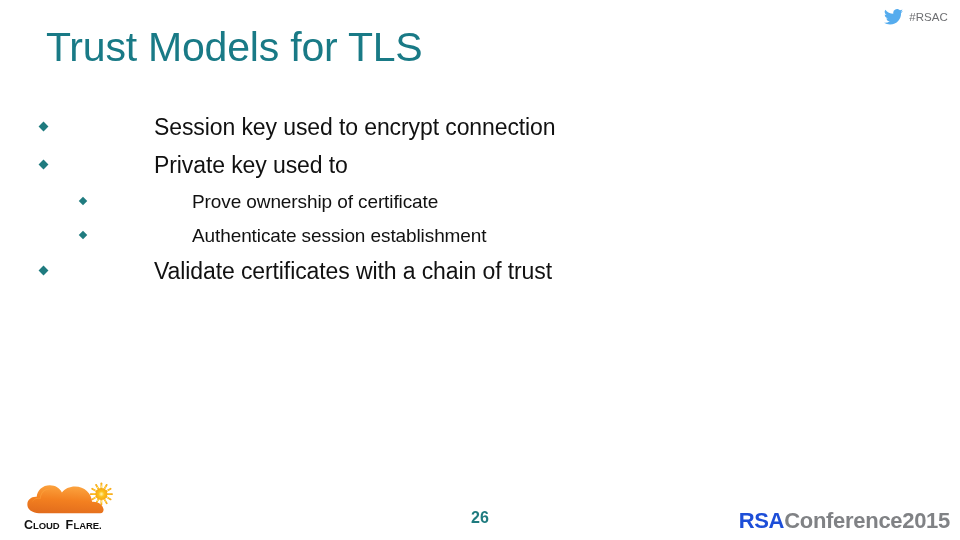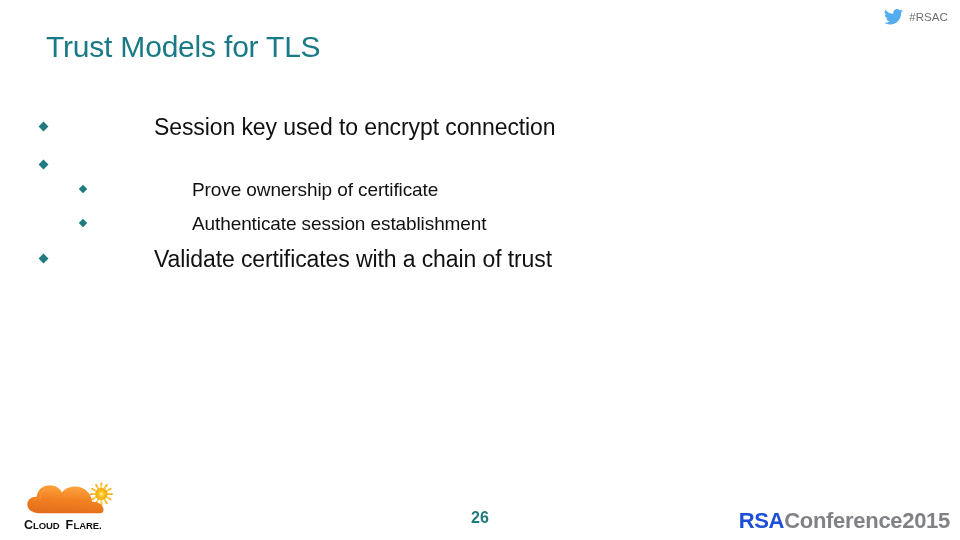--- a/index.html
+++ b/index.html
@@ -39,21 +39,21 @@
     color: #6d6e71;
     letter-spacing: 0.1px;
     font-family: "Liberation Sans", sans-serif;
   }
 
   
   .slide-title {
     position: absolute;
     left: 46px;
     top: 27px;
-    font-size: 30px;
+    font-size: 41px;
     line-height: 40px;
     color: #197a86;
     font-weight: normal;
     letter-spacing: -0.2px;
     white-space: nowrap;
   }
 
   
   .body-list {
     position: absolute;
@@ -182,20 +182,21 @@
 
     <div class="bullet-row level-1">
       <span class="diamond"></span>
       <span class="bullet-gap-1"></span>
       <span class="bullet-text">Session key used to encrypt connection</span>
     </div>
 
     <div class="bullet-row level-1">
       <span class="diamond"></span>
       <span class="bullet-gap-1"></span>
+      <span class="bullet-text">Private key used to</span>
     </div>
 
     <div class="bullet-row level-2">
       <span class="diamond"></span>
       <span class="bullet-gap-2"></span>
       <span class="bullet-text">Prove ownership of certificate</span>
     </div>
 
     <div class="bullet-row level-2">
       <span class="diamond"></span>

